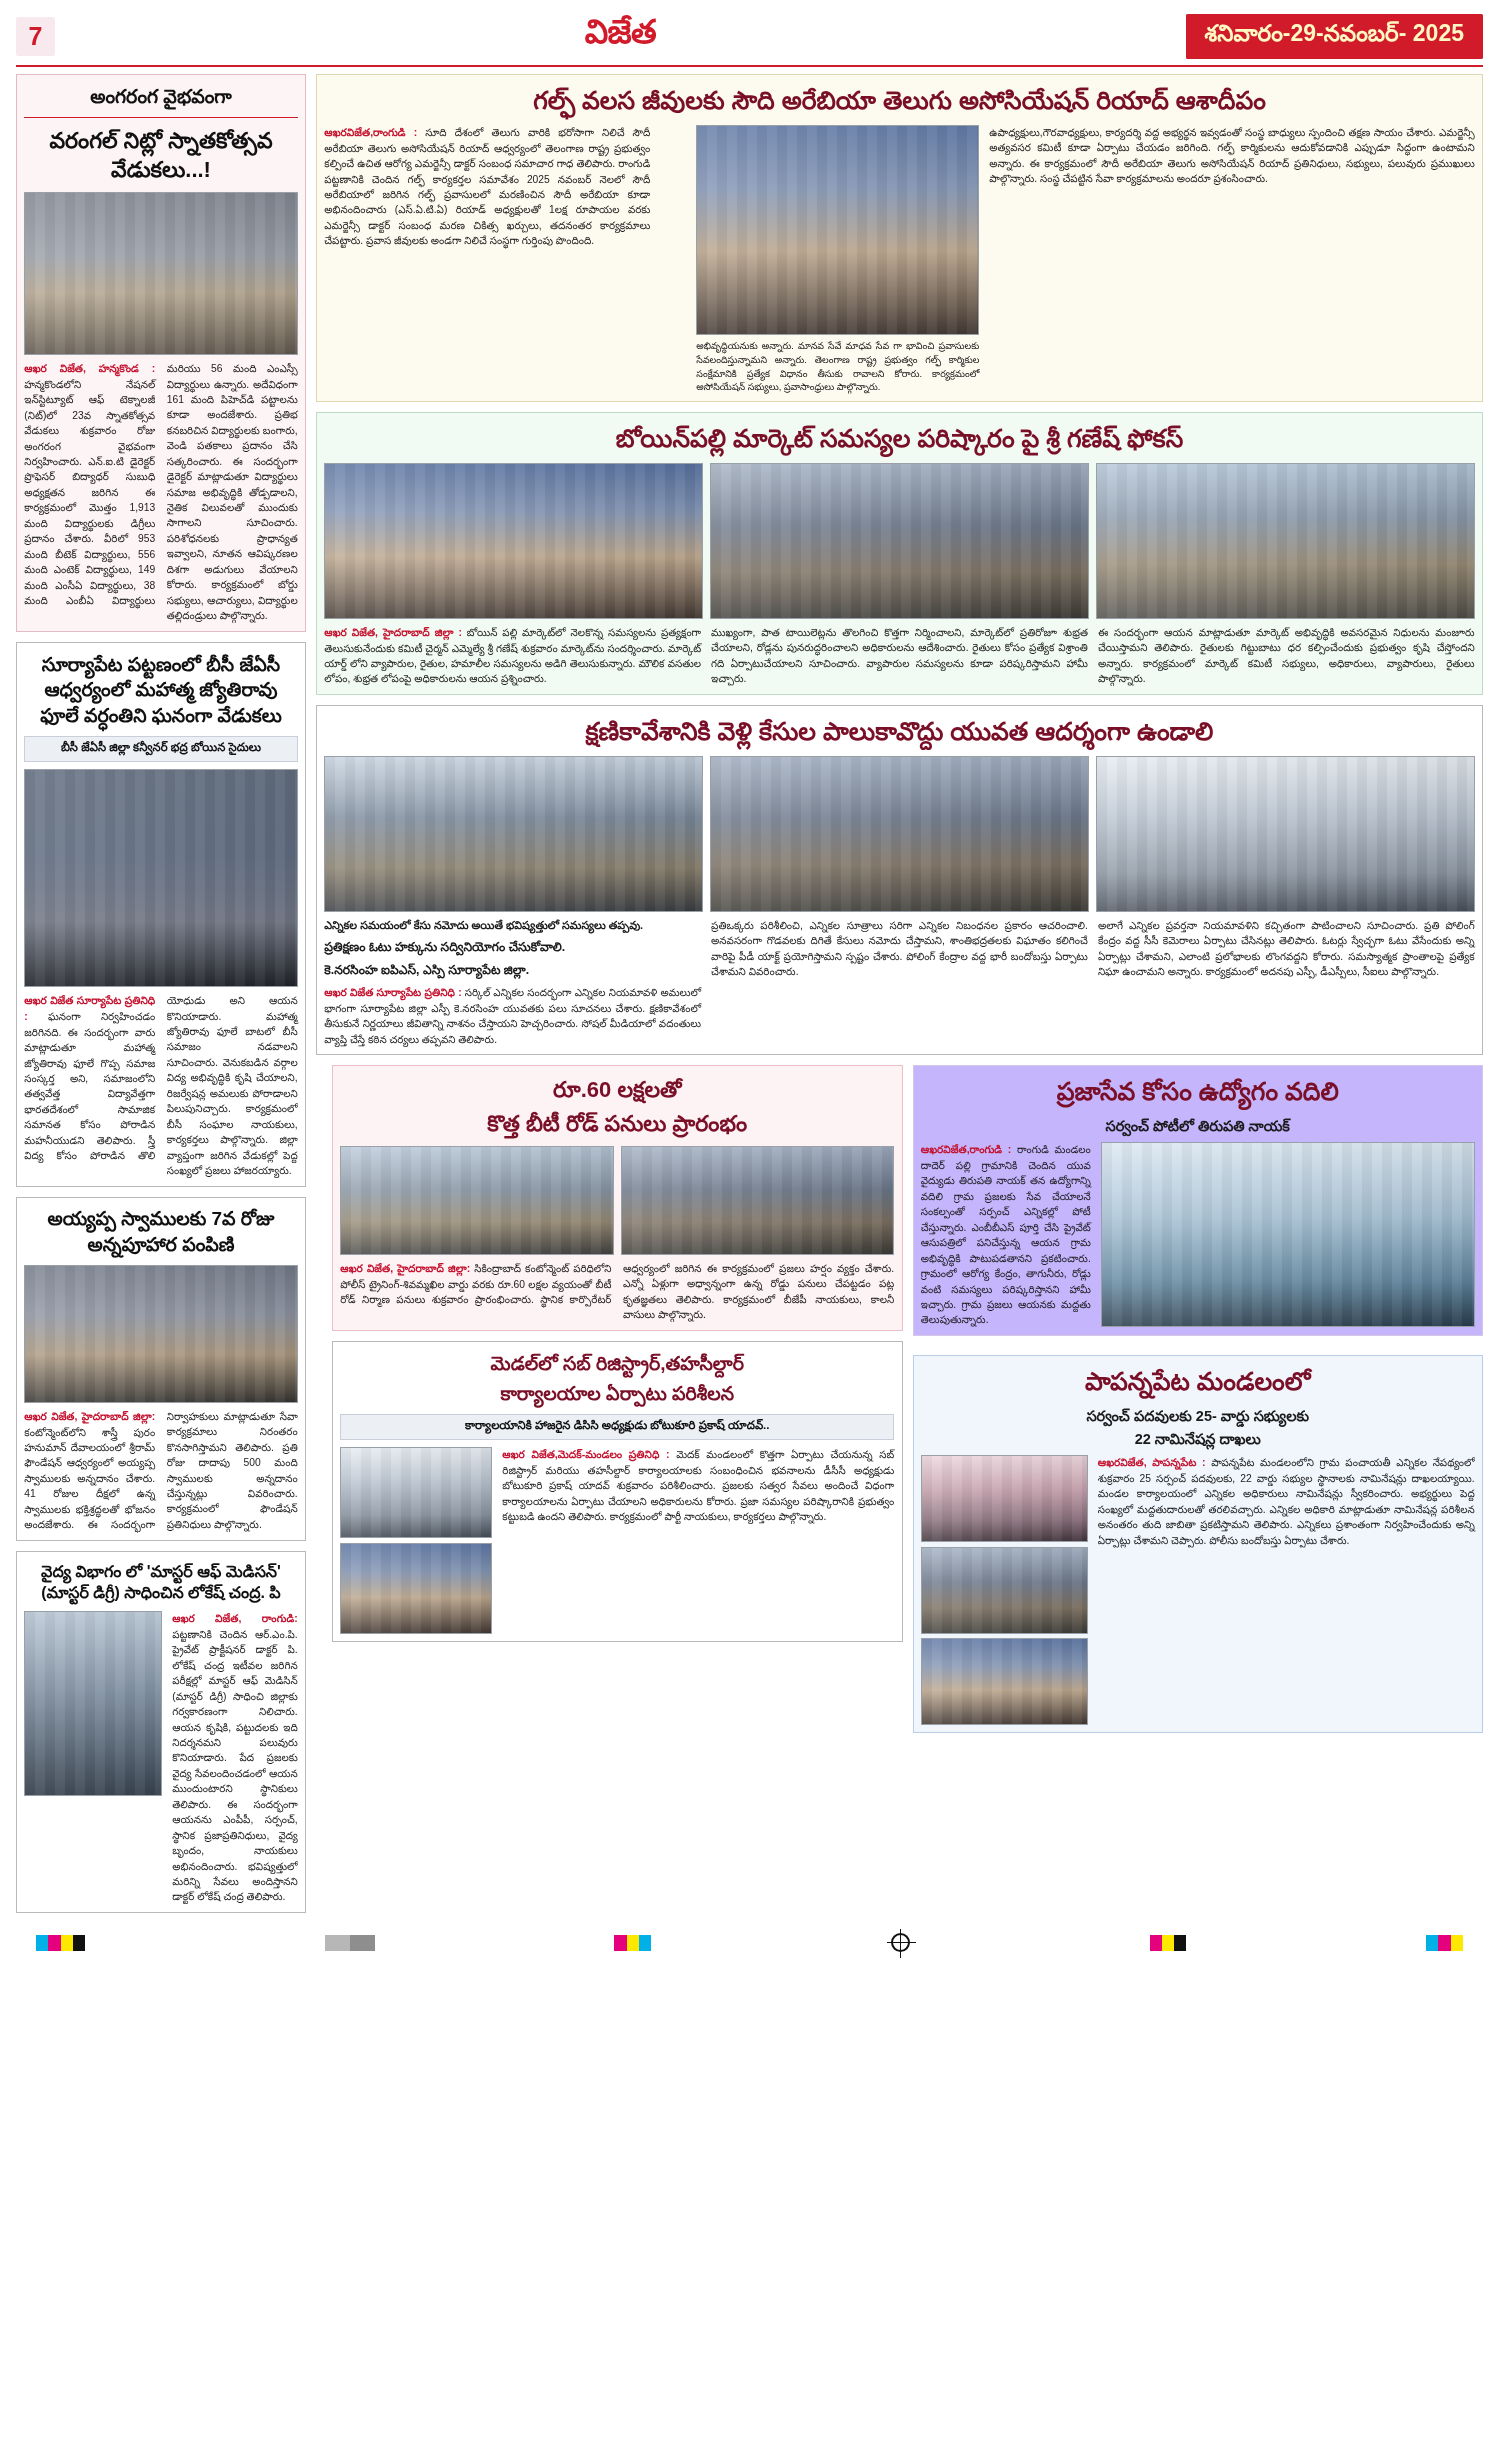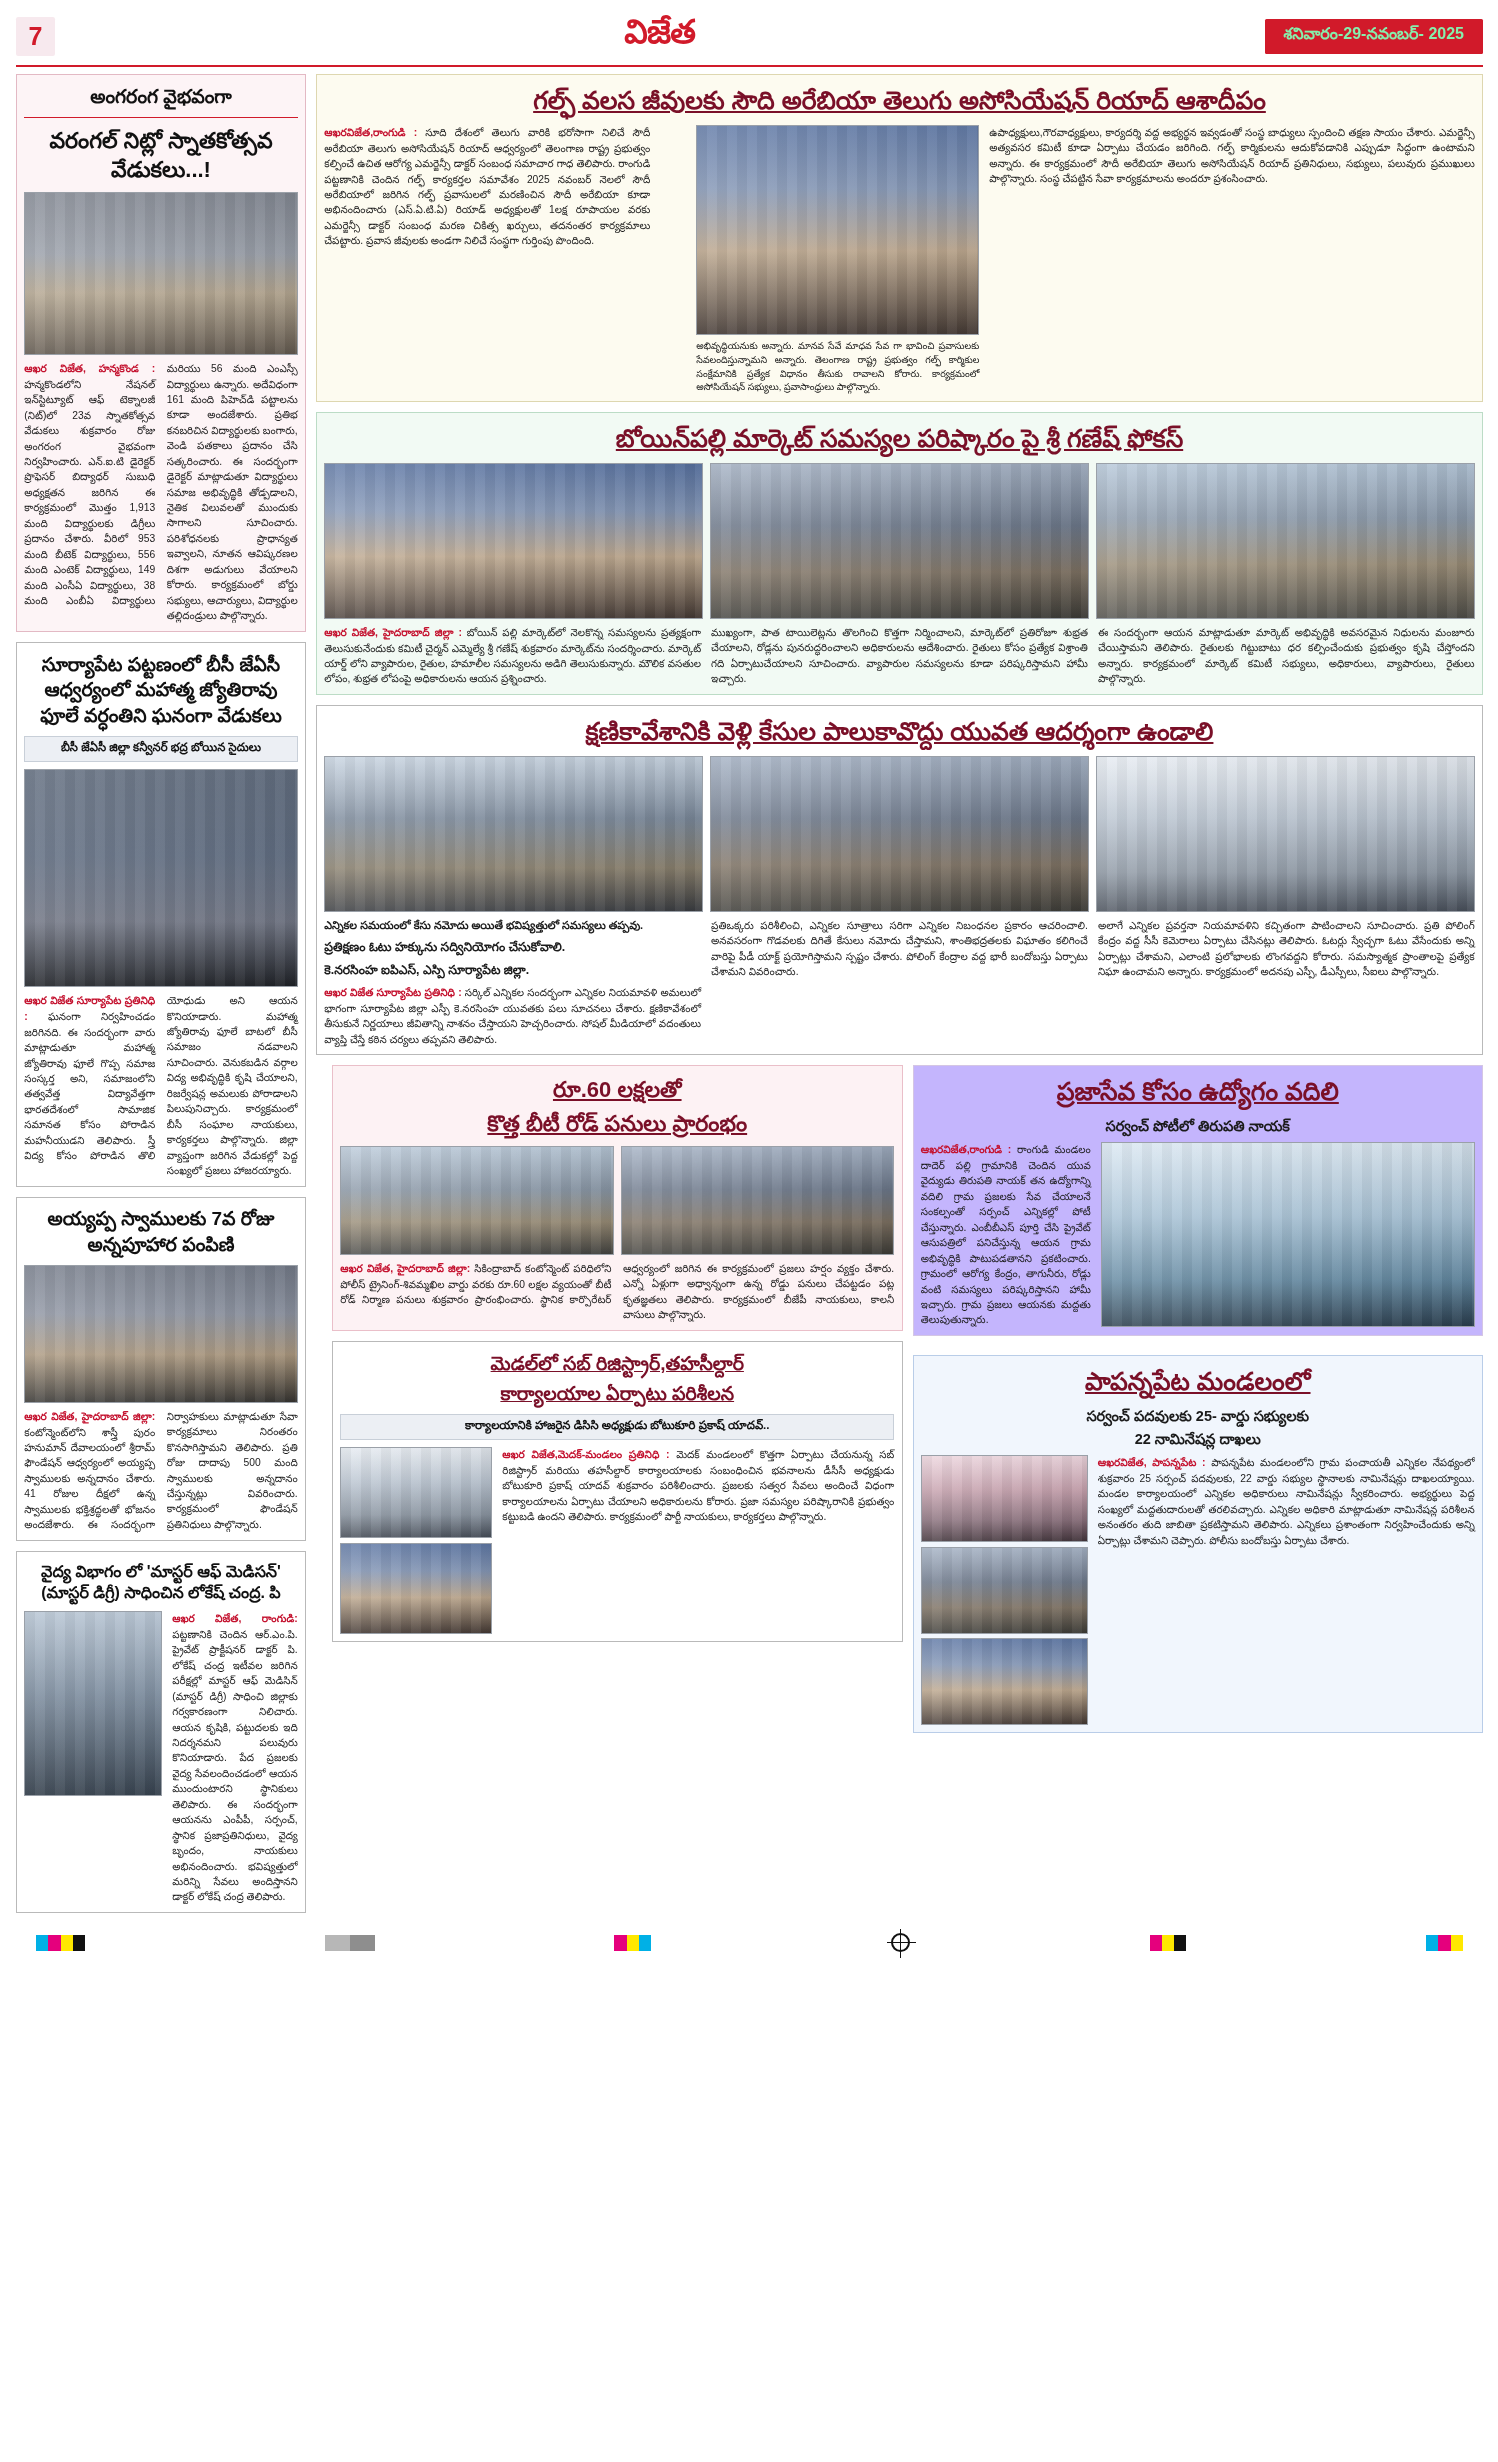--- a/index.html
+++ b/index.html
@@ -40,22 +40,22 @@
     font-size: 33px;
     font-weight: bold;
     color: #d11a2a;
     letter-spacing: -0.7px;
     font-family: "Liberation Sans", sans-serif;
     position: relative;
     padding: 0 13px;
   }
   .date-bar {
     background: #d11a2a;
-    color: #86efac;
-    font-size: 16px;
+    color: #fef9c3;
+    font-size: 23px;
     font-weight: bold;
     padding: 6.5px 19px;
     border-radius: 1.5px;
   }
 
   
   .cols {
     display: flex;
     gap: 10px;
     align-items: flex-start;
@@ -79,21 +79,21 @@
   h1.headline, h2.headline {
     text-align: center;
     margin: 1.5px 0 7.3px 0;
     line-height: 1.35;
     font-weight: bold;
   }
   .hl-xl { font-size: 25px; color: #111; }
   .hl-lg { font-size: 22px; color: #111; }
   .hl-md { font-size: 19px; color: #111; }
   .hl-sm { font-size: 16px; color: #111; }
-  .hl-maroon { color: #7a1028; text-decoration: underline; }
+  .hl-maroon { color: #7a1028; }
 
   .rule-red {
     height: 1.5px; background: #d11a2a; margin: 4.4px 0 7.3px 0;
   }
 
   .byline {
     color: #c4122f;
     font-weight: bold;
     font-size: 10.5px;
   }

